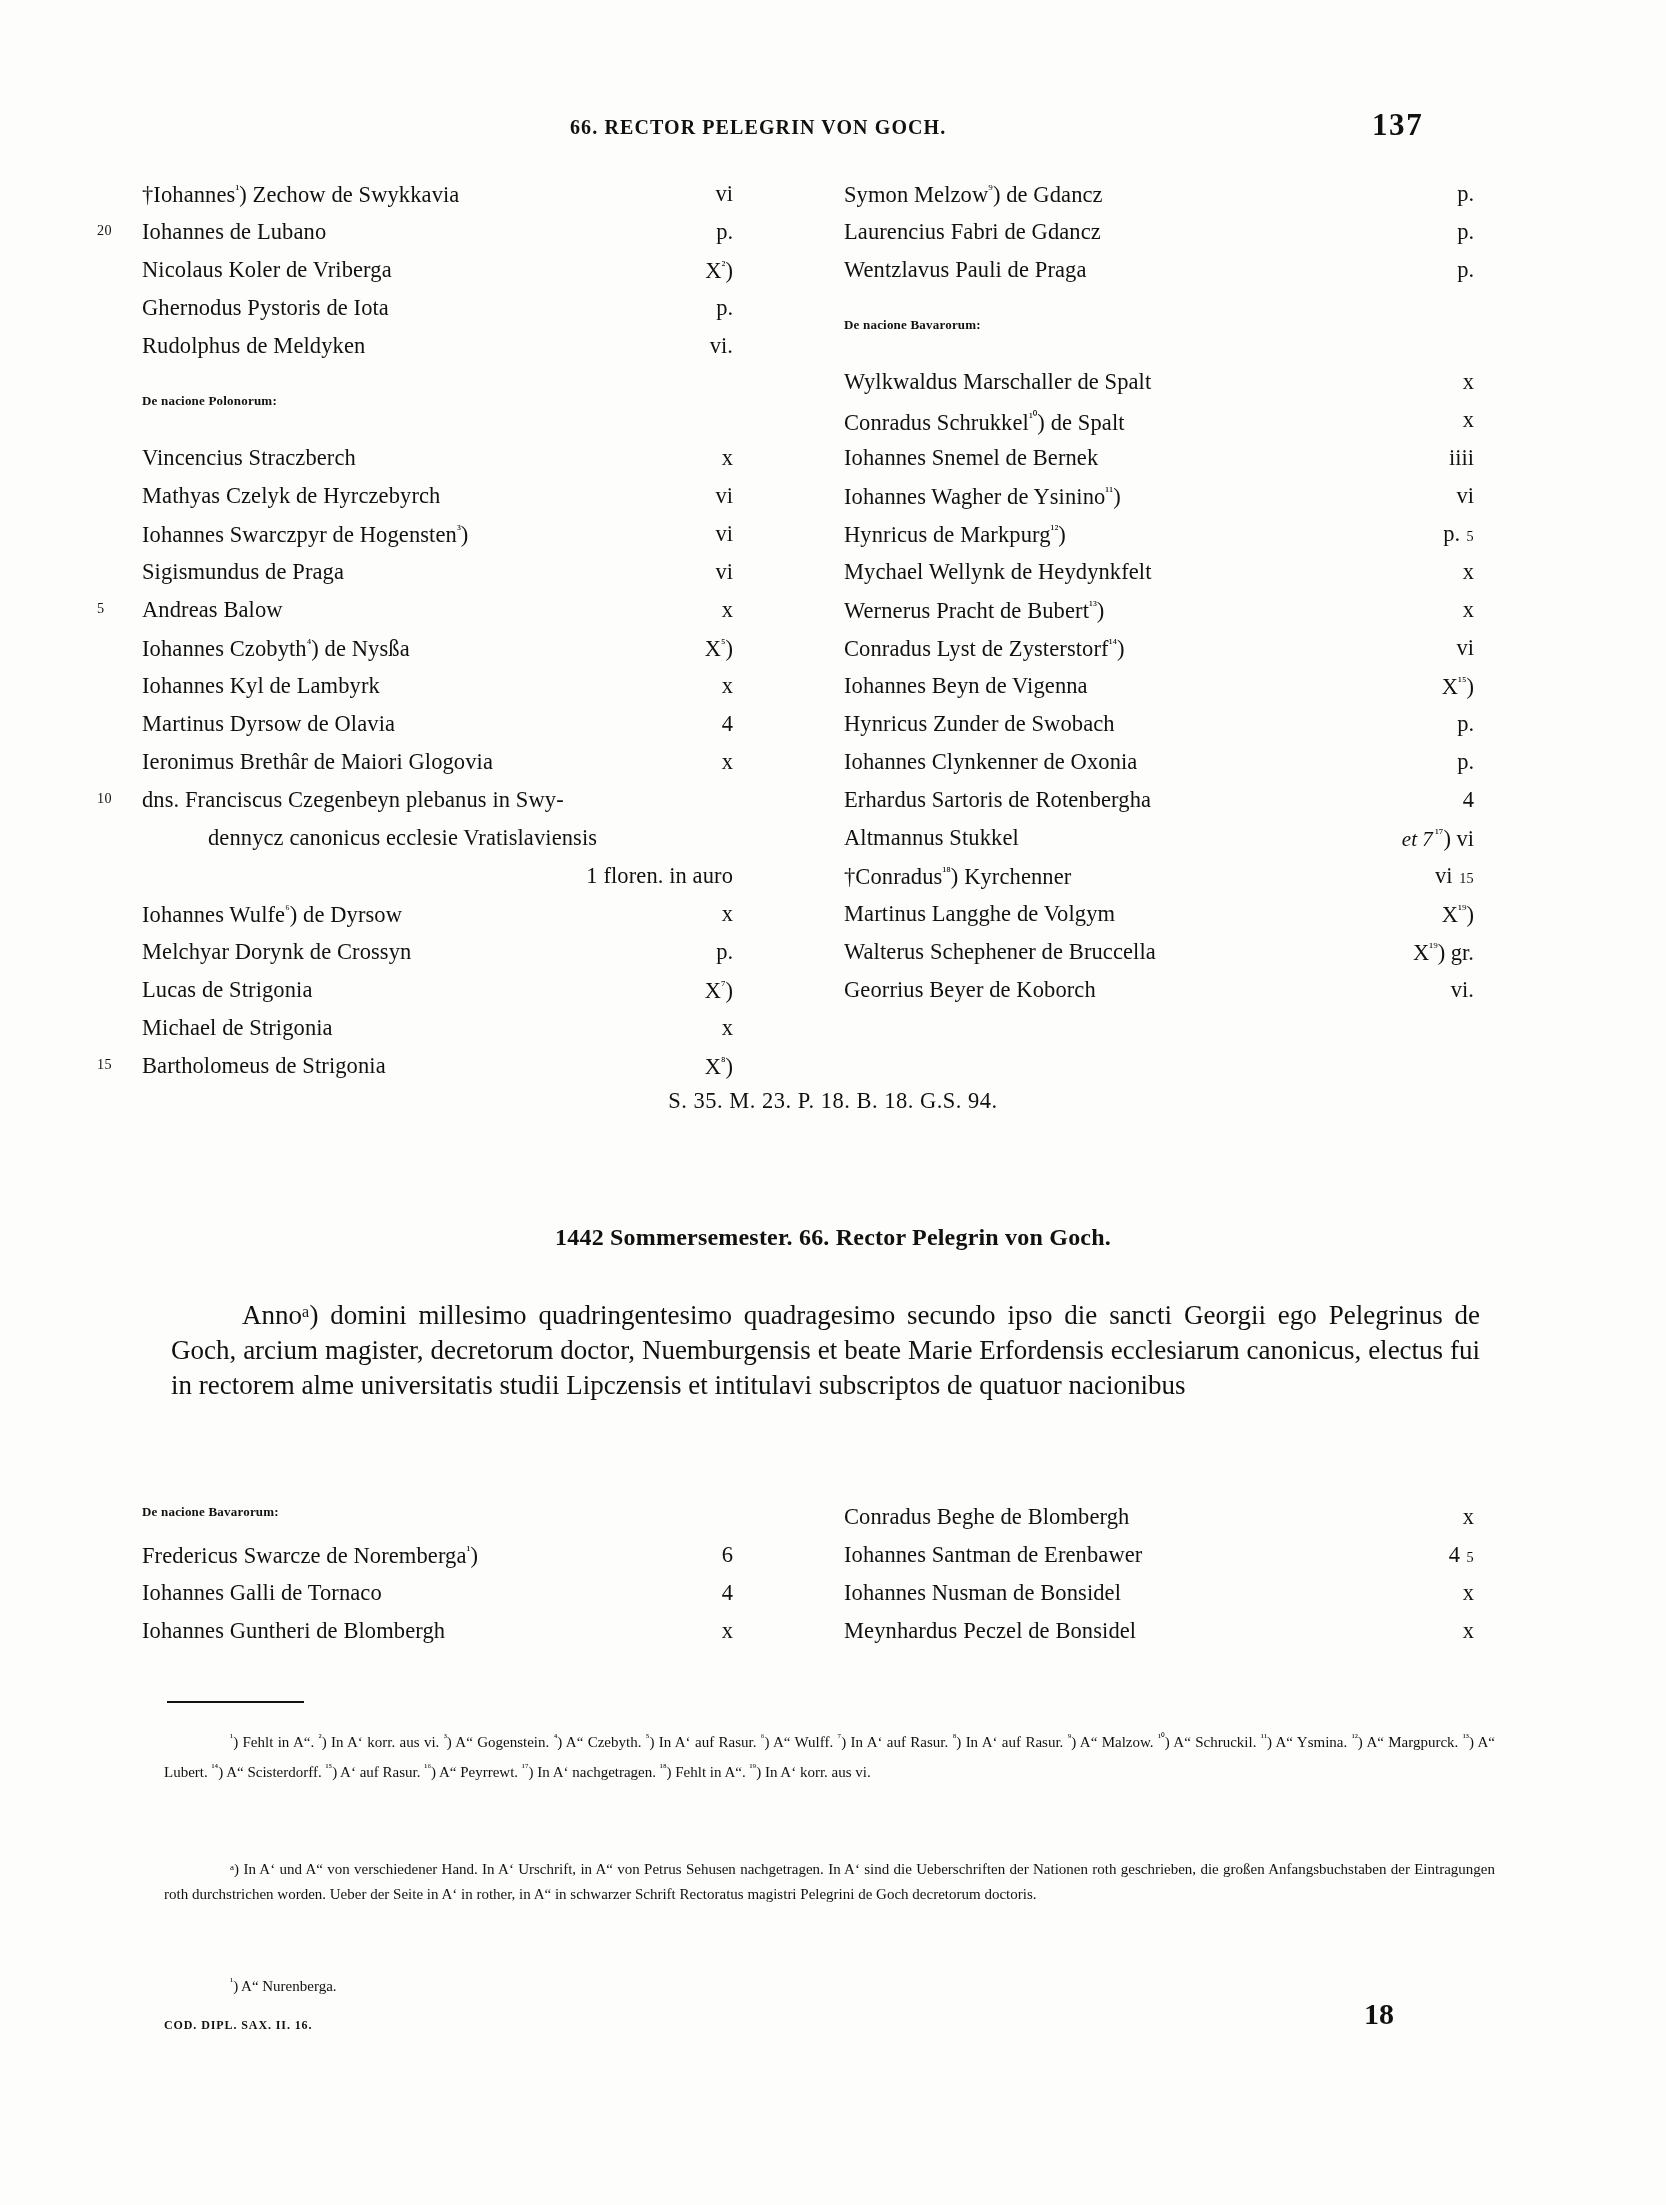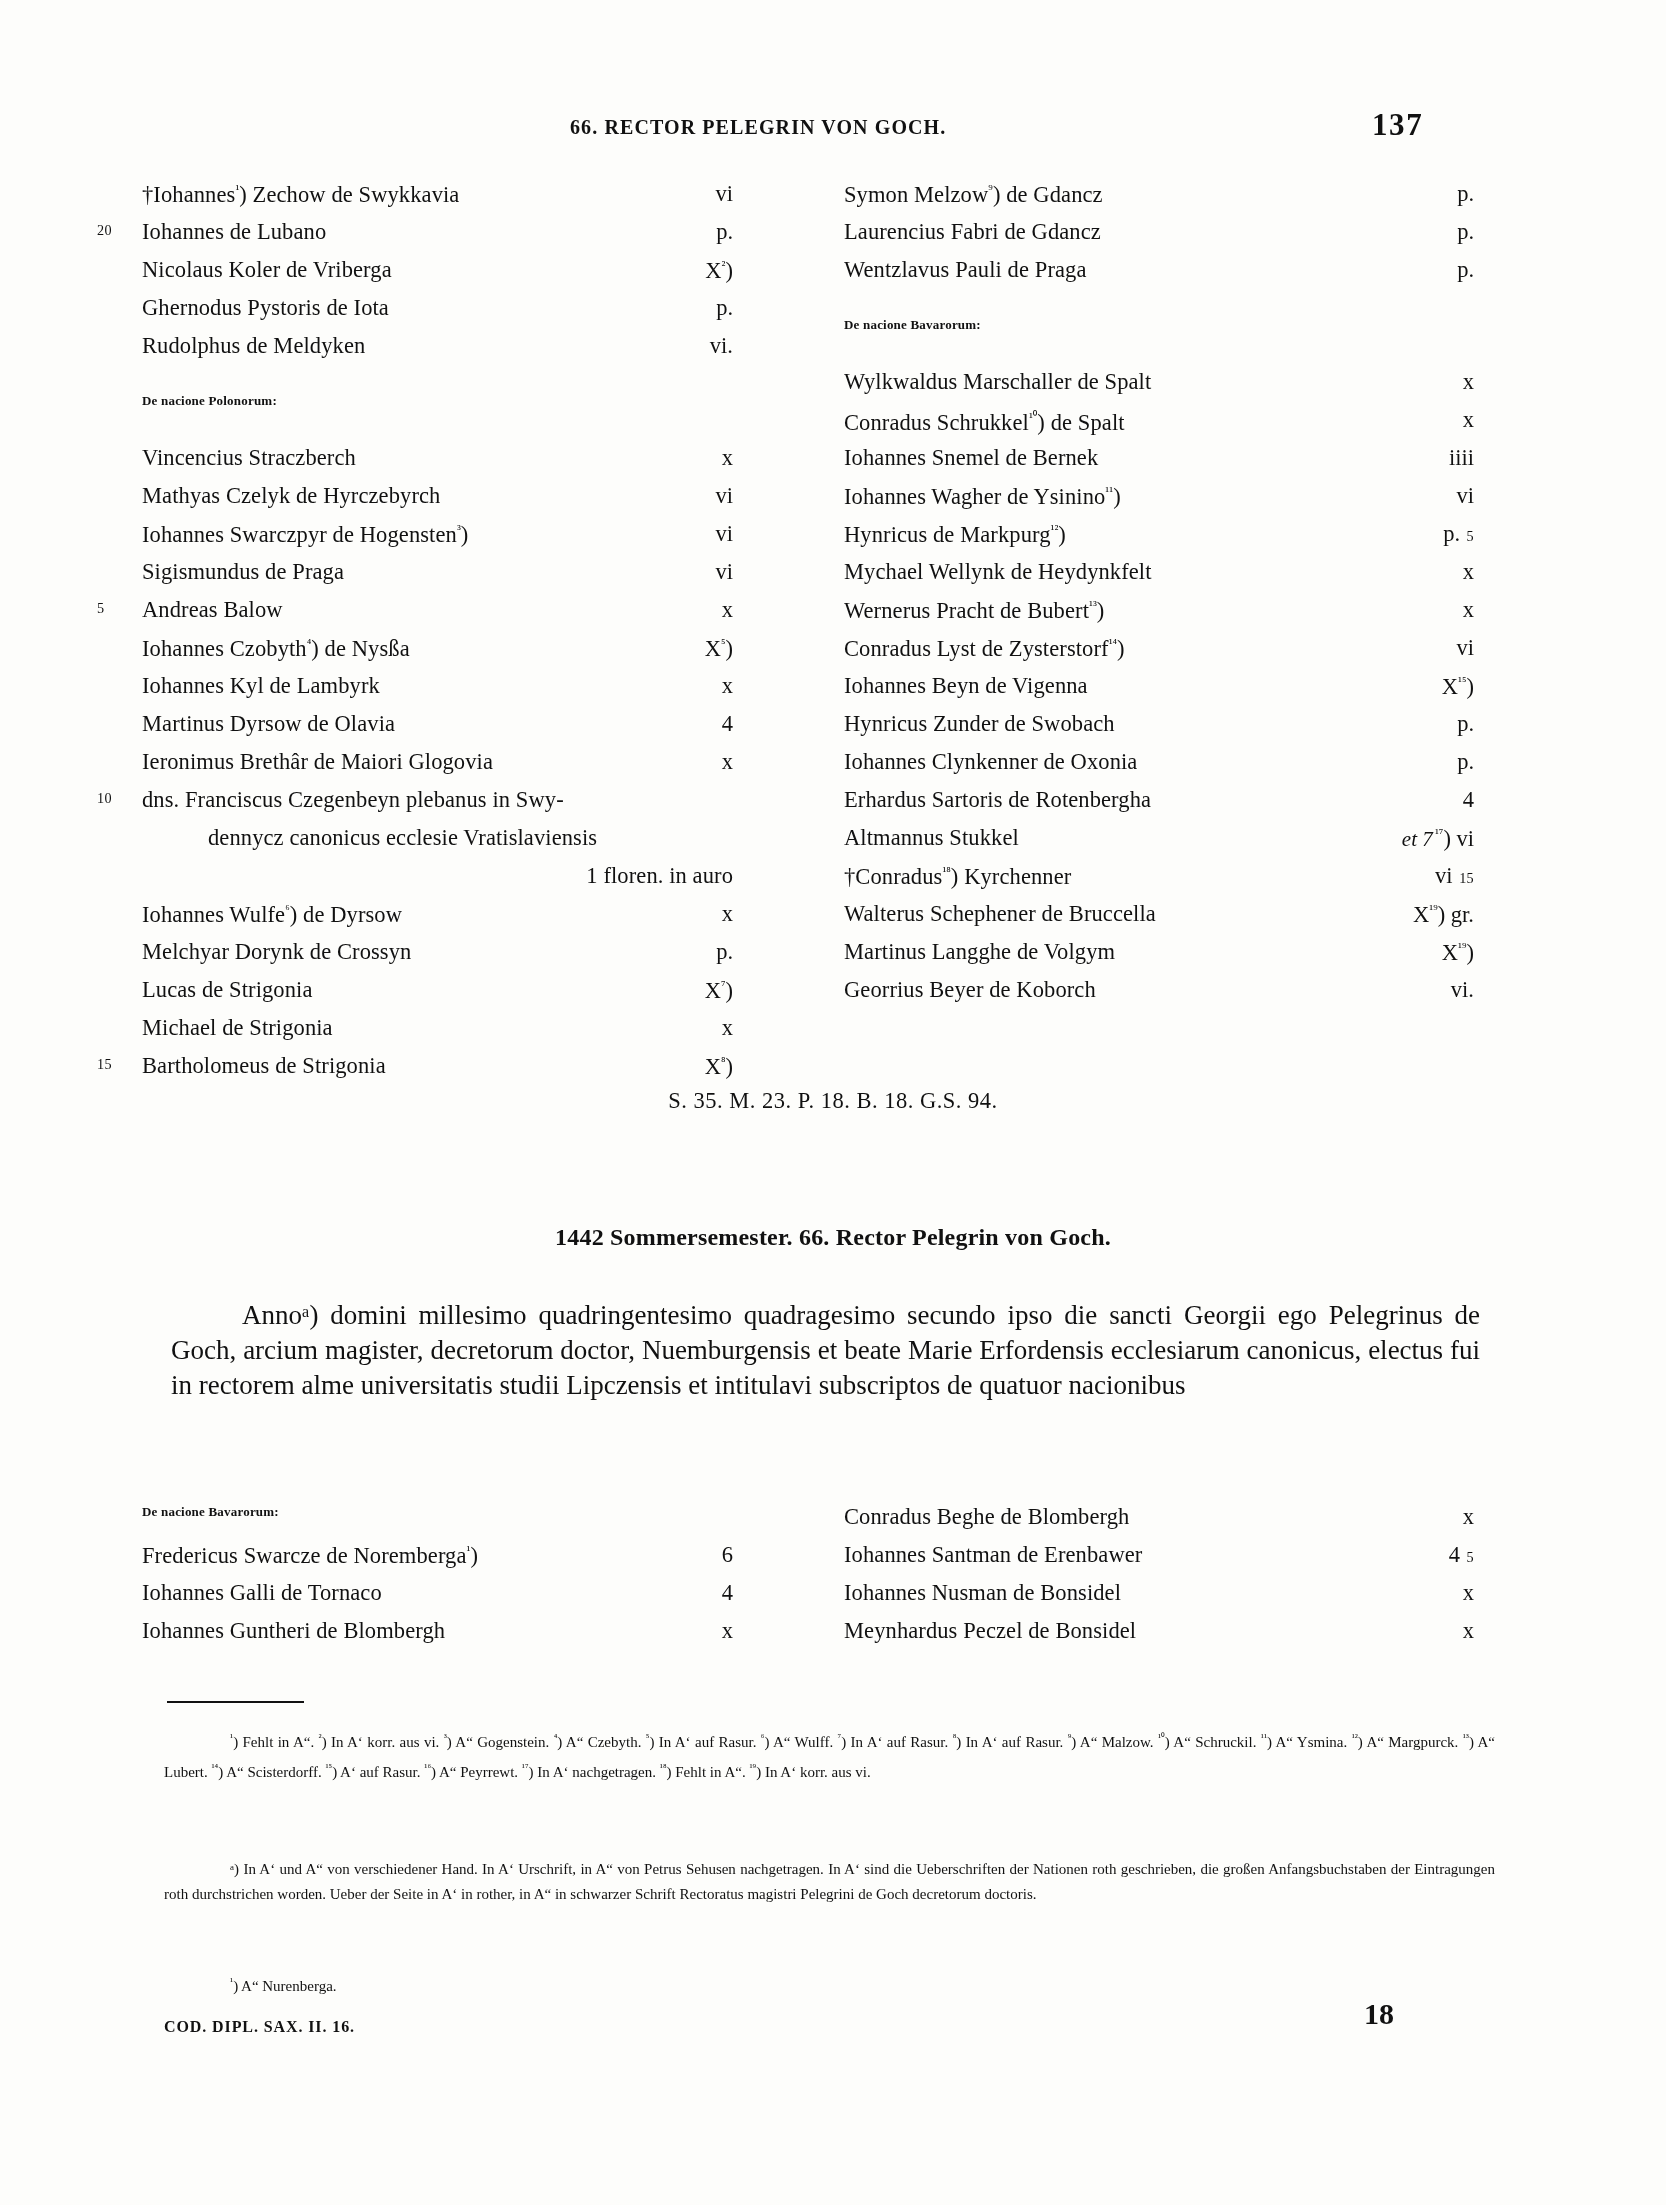--- a/index.html
+++ b/index.html
@@ -108,21 +108,21 @@
     position:absolute; left:164px; width:1331px;
     font-size:15px; line-height:25px; text-align:justify;
   }
   #fn-main { top:1725px; text-indent:66px; }
   #fn-a    { top:1857px; text-indent:66px; }
   #fn-b    { top:1969px; text-indent:66px; }
   .fnblock .sup { font-size:10.4px; }
 
   .colophon {
     position:absolute; left:164px; top:2018px;
-    font-size:16px; letter-spacing:0.9px; font-variant:small-caps;
+    font-size:12px; letter-spacing:0.9px; font-variant:small-caps;
     font-weight:bold;
   }
   .folio {
     position:absolute; left:1364px; top:1997px;
     font-size:30px; font-weight:bold;
   }
 </style>
 </head>
 <body>
 
@@ -306,26 +306,26 @@
           </div>
           <div class="row">
             <span class="nm">Altmannus Stukkel</span>
             <span class="fee"><span class="it">et 7</span><span class="sup">¹⁷</span>) vi</span>
           </div>
           <div class="row">
             <span class="nm">†Conradus<span class="sup">¹⁸</span>) Kyrchenner</span>
             <span class="fee">vi<span class="sm">15</span></span>
           </div>
           <div class="row">
+            <span class="nm">Martinus Langghe de Volgym</span>
+            <span class="fee">X<span class="sup">¹⁹</span>)</span>
+          </div>
+          <div class="row">
             <span class="nm">Walterus Schephener de Bruccella</span>
             <span class="fee">X<span class="sup">¹⁹</span>) gr.</span>
-          </div>
-          <div class="row">
-            <span class="nm">Martinus Langghe de Volgym</span>
-            <span class="fee">X<span class="sup">¹⁹</span>)</span>
           </div>
           <div class="row">
             <span class="nm">Georrius Beyer de Koborch</span>
             <span class="fee">vi.</span>
           </div>
         </div>
     </div>
   </div>
 
   <div class="totals">S. 35.   M. 23.   P. 18.   B. 18.   G.S. 94.</div>

